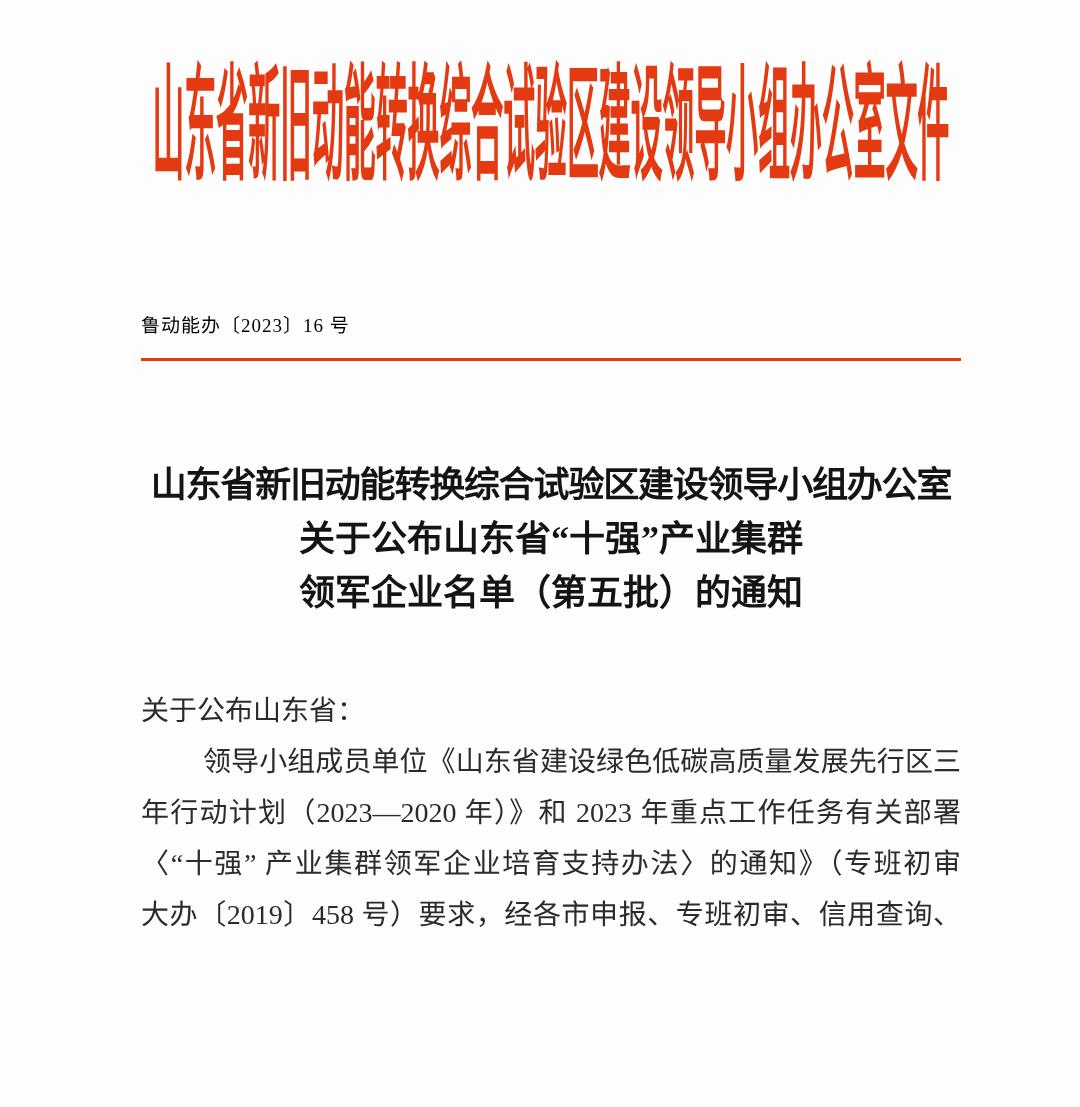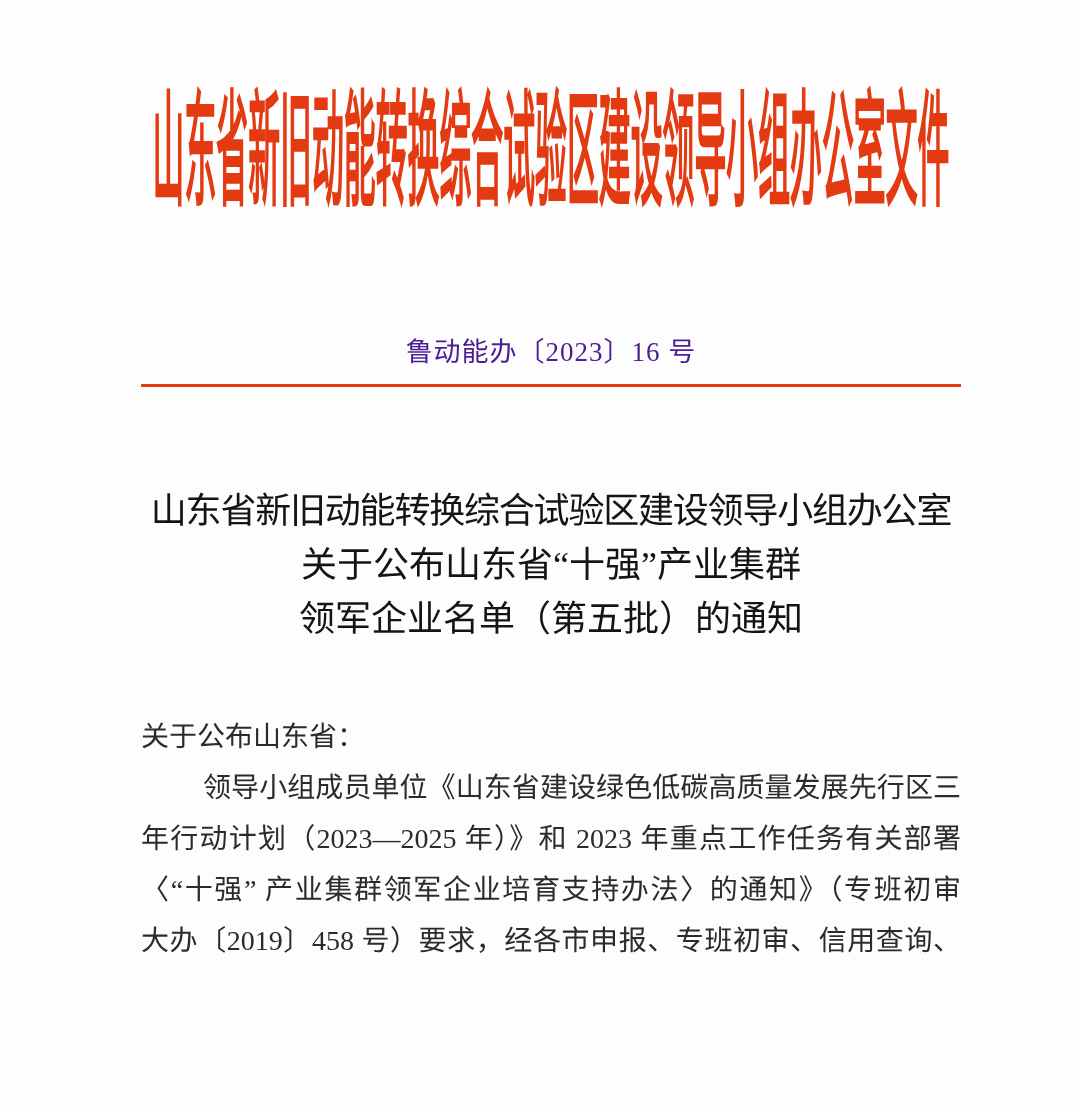--- a/index.html
+++ b/index.html
@@ -16,21 +16,21 @@
     font-family: "Liberation Serif", "DejaVu Serif", serif;
     color: #262626;
   }
   .content {
     margin-left: 141px;
     margin-right: 119px; 
   }
 
   
   .red-header {
-    margin-top: 90px;
+    margin-top: 64px;
     height: 126px;
     display: flex;
     justify-content: center;
     align-items: center;
     overflow: visible;
   }
   .red-header .stretch {
     display: inline-block;
     font-size: 126px;
     line-height: 126px;
@@ -38,40 +38,39 @@
     white-space: nowrap;
     color: #e43a12;
     transform: scaleX(0.253);
     transform-origin: center center;
     letter-spacing: 0;
   }
 
   
   .doc-number {
     margin-top: 118px;
-    font-size: 27px;
+    font-size: 19px;
     line-height: 36px;
-    text-align: center;
-    color: #4c1d95;
+    color: #000000;
     letter-spacing: 1px;
   }
 
   
   .red-divider {
     margin-top: 14px;
     height: 3px;
     background: #e43a12;
     border: none;
   }
 
   
   .doc-title {
     margin-top: 97px;
     text-align: center;
-    font-weight: 400;
+    font-weight: 700;
     color: #141414;
   }
   .doc-title .title-line {
     font-size: 36px;
     line-height: 54px;
     white-space: nowrap;
   }
   .doc-title .title-line.tight {
     letter-spacing: -1.2px;
   }
@@ -114,19 +113,19 @@
     <div class="doc-title">
       <div class="title-line tight">山东省新旧动能转换综合试验区建设领导小组办公室</div>
       <div class="title-line">关于公布山东省“十强”产业集群</div>
       <div class="title-line">领军企业名单（第五批）的通知</div>
     </div>
 
     <div class="body-text">
       <div class="line short">关于公布山东省：</div>
 
       <div class="line indent">领导小组成员单位《山东省建设绿色低碳高质量发展先行区三</div>
-      <div class="line">年行动计划（2023—2025 年）》和 2023 年重点工作任务有关部署</div>
+      <div class="line">年行动计划（2023—2020 年）》和 2023 年重点工作任务有关部署</div>
       <div class="line">〈“十强” 产业集群领军企业培育支持办法〉的通知》（专班初审</div>
       <div class="line">大办〔2019〕458 号）要求，经各市申报、专班初审、信用查询、</div>
     </div>
 
   </div>
 </div>
 
 </body></html>

